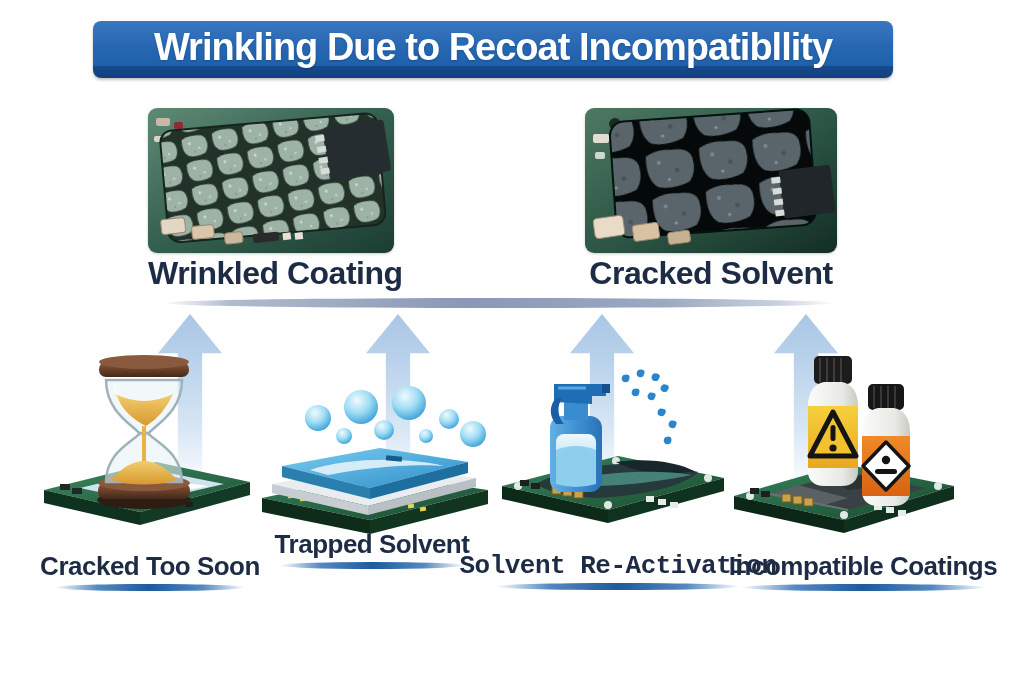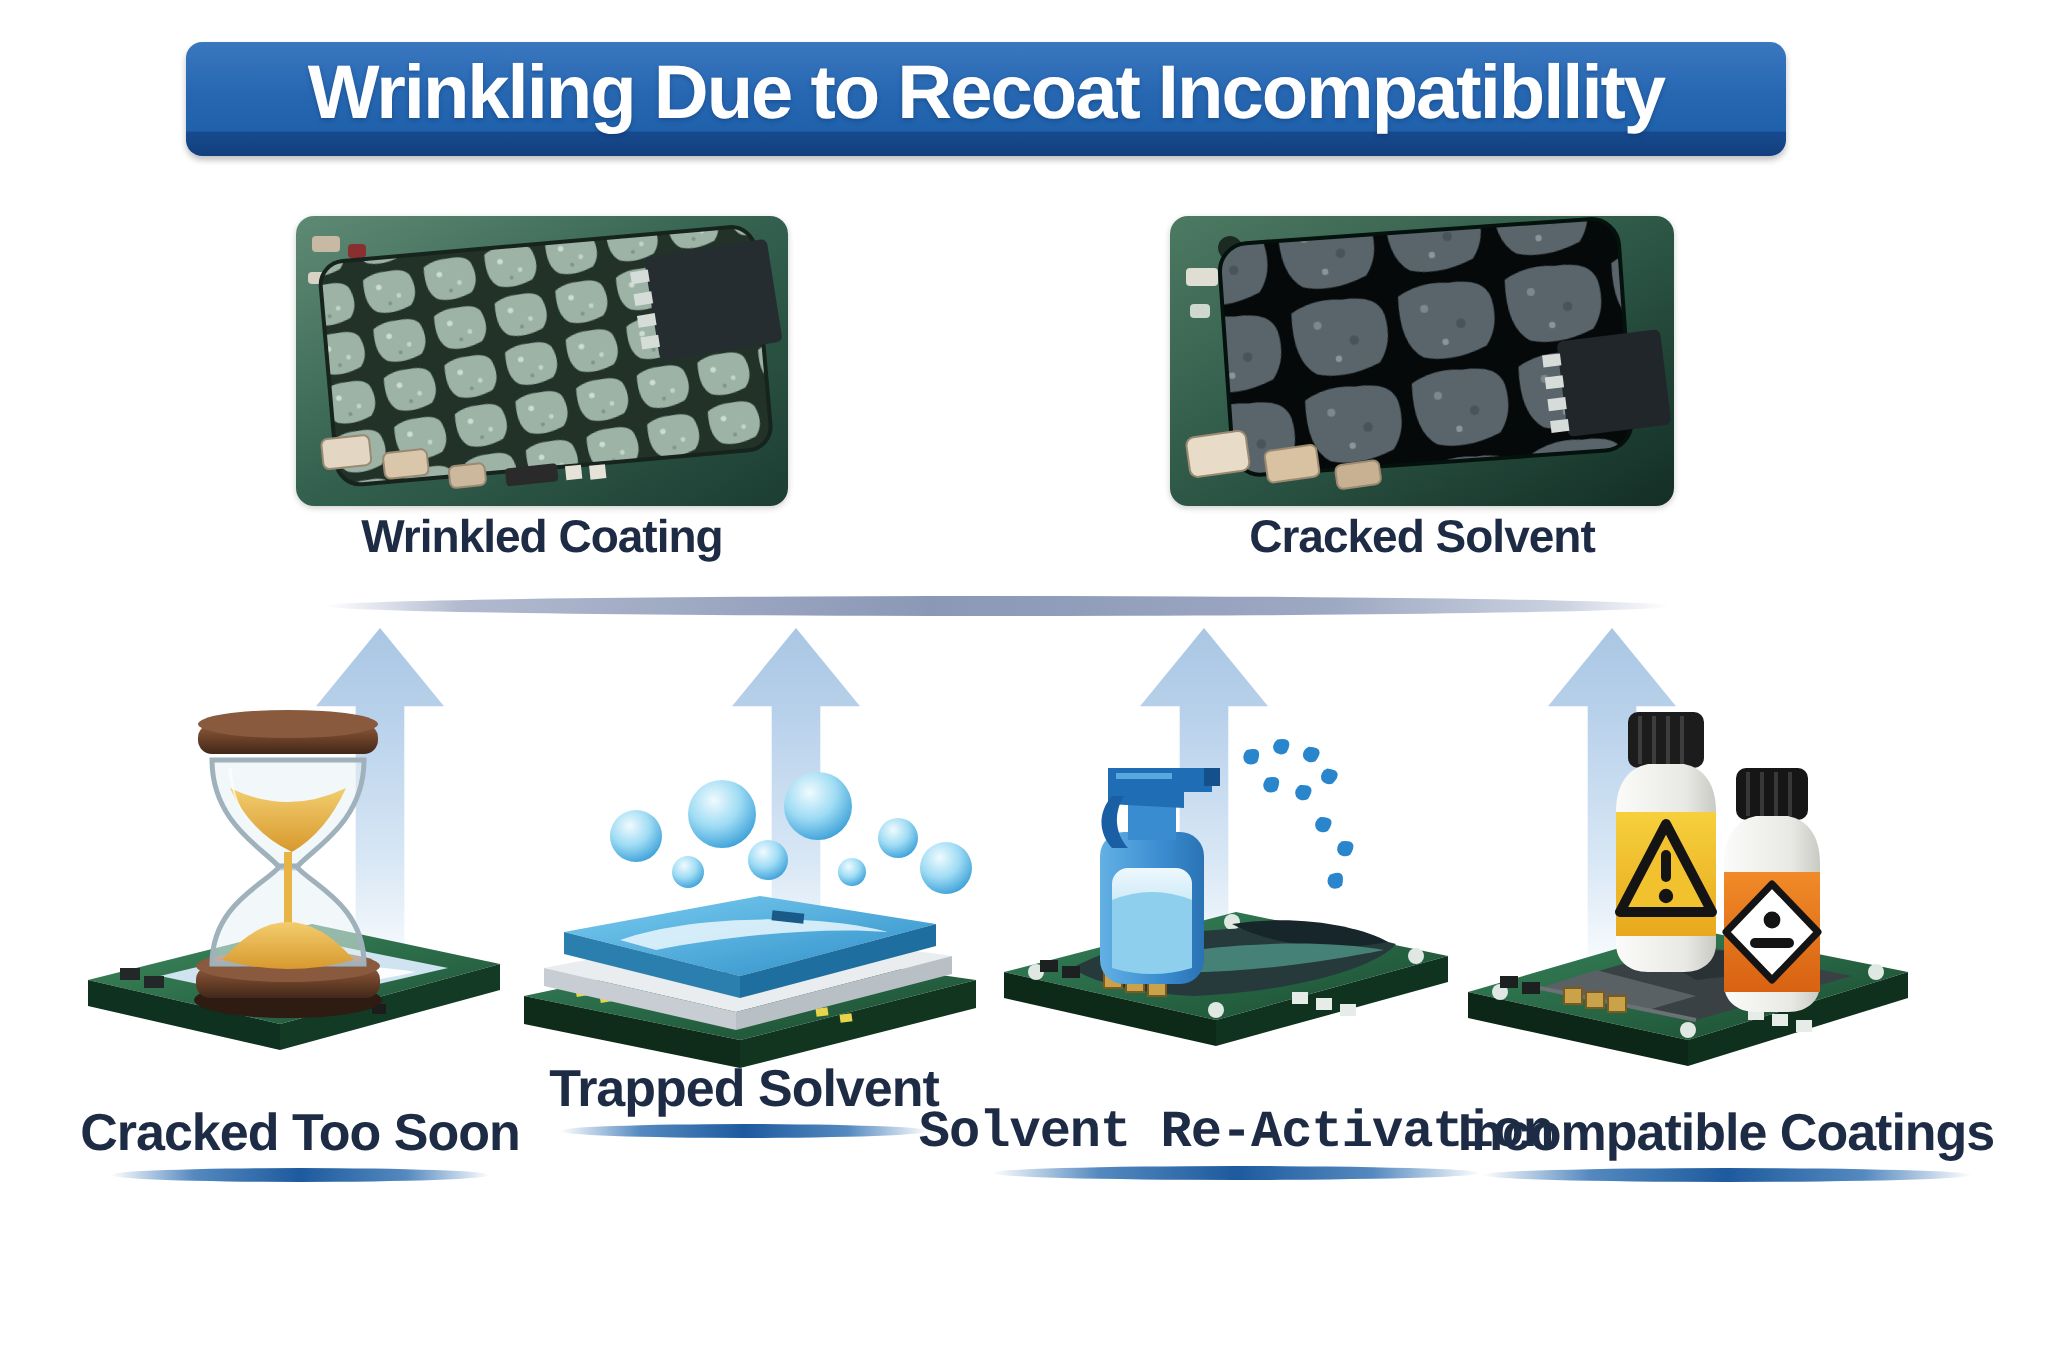--- a/index.html
+++ b/index.html
@@ -22,21 +22,21 @@
     text-shadow:0 1px 2px rgba(10,40,80,.35);
     white-space:nowrap;
   }
 
   
   .photo{border-radius:9px;overflow:hidden;box-shadow:0 1px 3px rgba(0,0,0,.2);}
   .photo svg{display:block;}
 
   
   .caption{
-    color:#1d2b45;font-size:23px;font-weight:bold;letter-spacing:-0.5px;
+    color:#1d2b45;font-size:32px;font-weight:bold;letter-spacing:-0.5px;
     text-align:center;white-space:nowrap;
   }
 
   
   .divider{
     left:163px;top:298px;width:672px;height:10px;border-radius:50%;
     background:linear-gradient(90deg,
       rgba(150,162,190,0) 0%, rgba(150,162,190,.75) 10%,
       rgba(132,146,178,.95) 45%, rgba(140,154,184,.85) 75%,
       rgba(160,172,198,.55) 92%, rgba(160,172,198,0) 100%);

